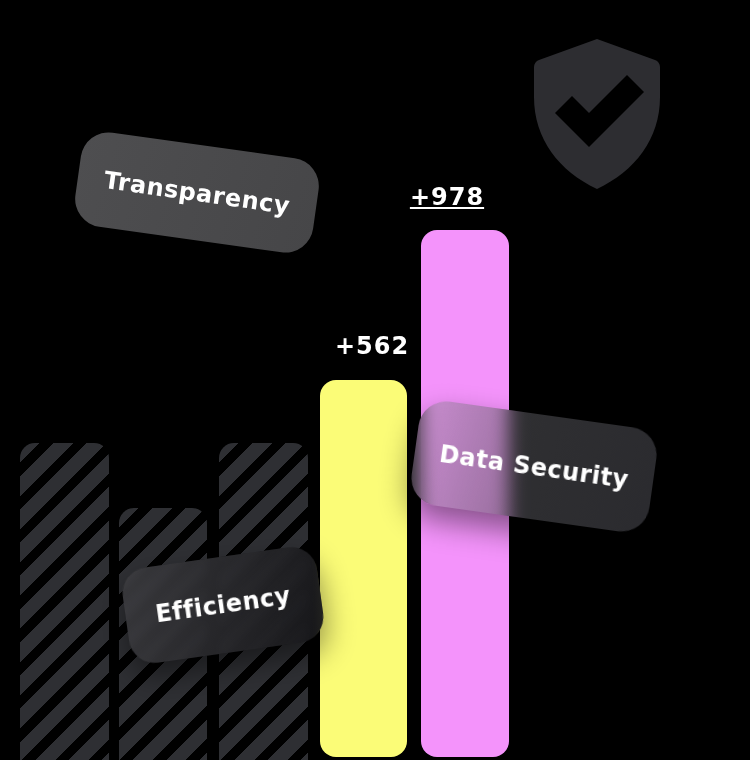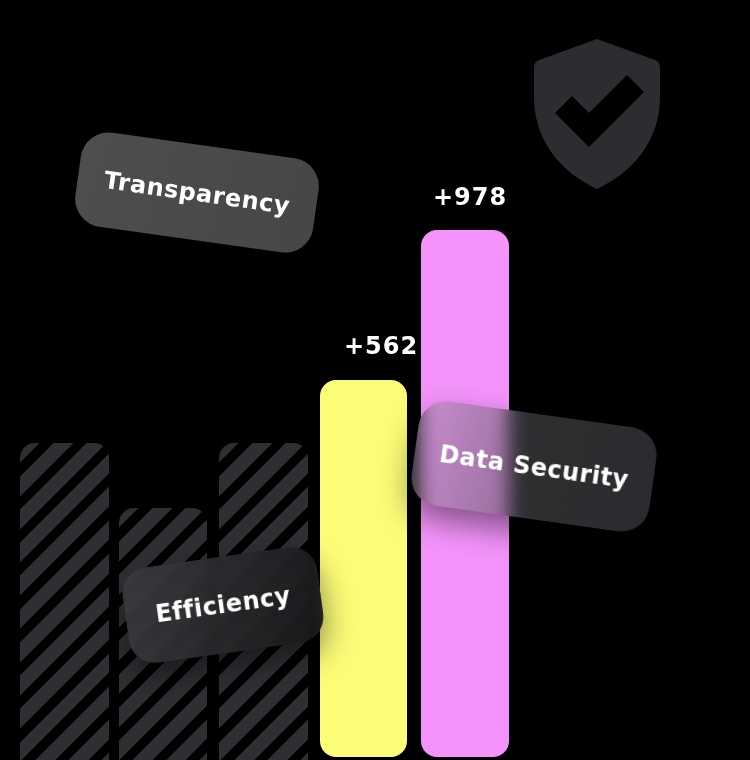--- a/index.html
+++ b/index.html
@@ -29,22 +29,22 @@
   
   .val {
     position: absolute;
     color: #ffffff;
     font-size: 24px;
     font-weight: bold;
     letter-spacing: 1px;
     text-align: center;
     width: 120px;
   }
-  .val.v1 { left: 321px; top: 332px; }
-  .val.v2 { left: 410px; top: 183px; }
+  .val.v1 { left: 312px; top: 332px; }
+  .val.v2 { left: 387px; top: 183px; text-decoration: underline; }
 
   
   .pill {
     position: absolute;
     display: flex;
     align-items: center;
     justify-content: center;
     border-radius: 28px;
     color: #ffffff;
     font-size: 24px;

